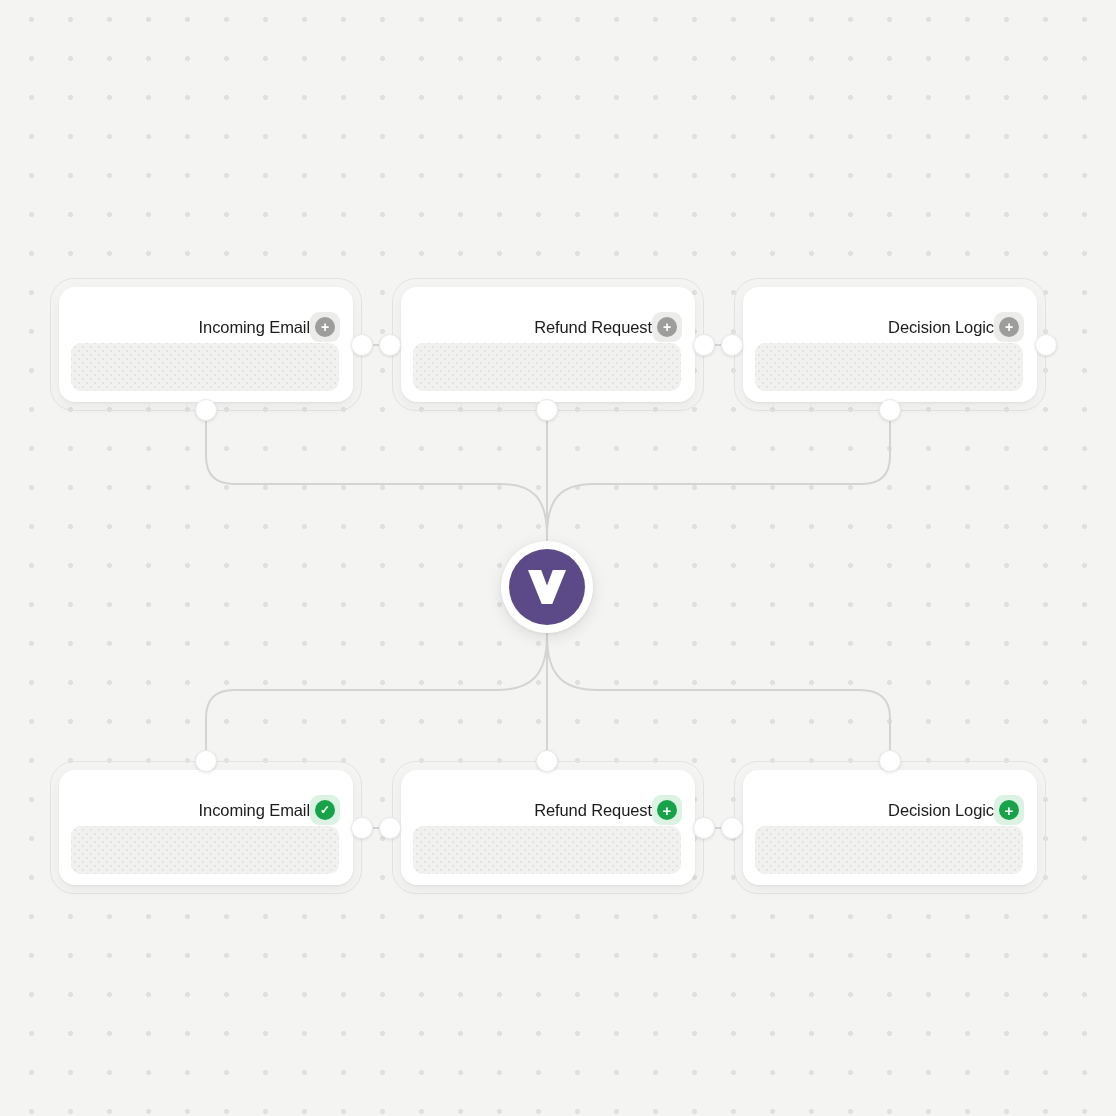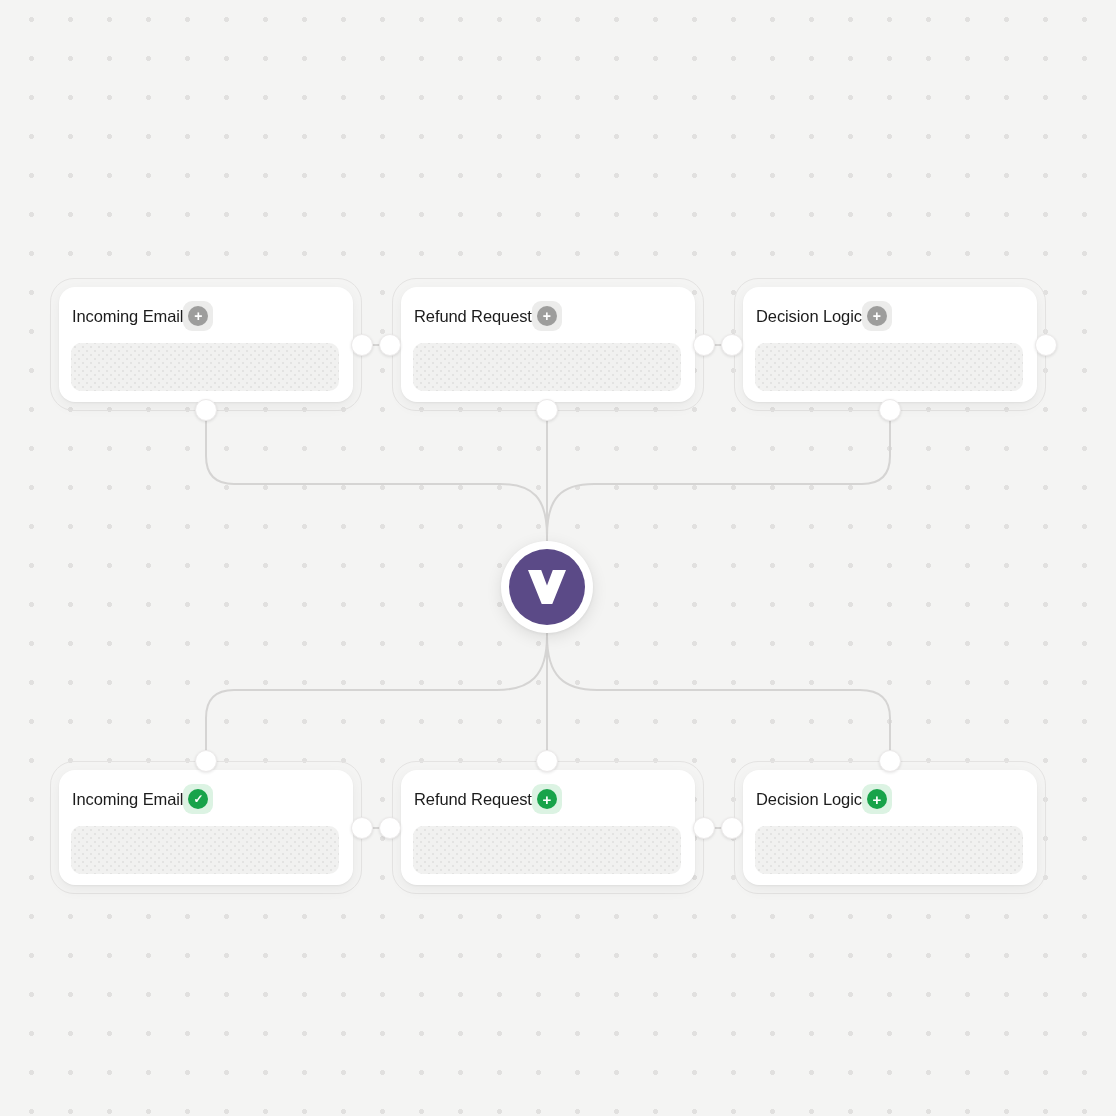--- a/index.html
+++ b/index.html
@@ -19,22 +19,22 @@
   
   .card-outer {
     position:absolute; width:312px; height:133px;
     border:1.5px solid #e4e3e2; border-radius:24px;
   }
   .card-inner {
     position:absolute; inset:8px; background:#ffffff; border-radius:16px;
     box-shadow: 0 1px 2px rgba(0,0,0,.05), 0 5px 14px rgba(0,0,0,.05);
   }
   .card-head {
-    display:flex; align-items:center; justify-content:flex-start;
-    padding:14px 13px 0 13px;
+    display:flex; align-items:center; justify-content:flex-end;
+    padding:25px 13px 0 13px;
   }
   .card-title {
     font-size:16.5px; font-weight:500; color:#1c1c1c; letter-spacing:-0.1px;
   }
   .chip {
     width:30px; height:30px; border-radius:9px;
     display:flex; align-items:center; justify-content:center;
     cursor:pointer; flex:0 0 auto;
   }
   .chip-gray  { background:#ececeb; }

